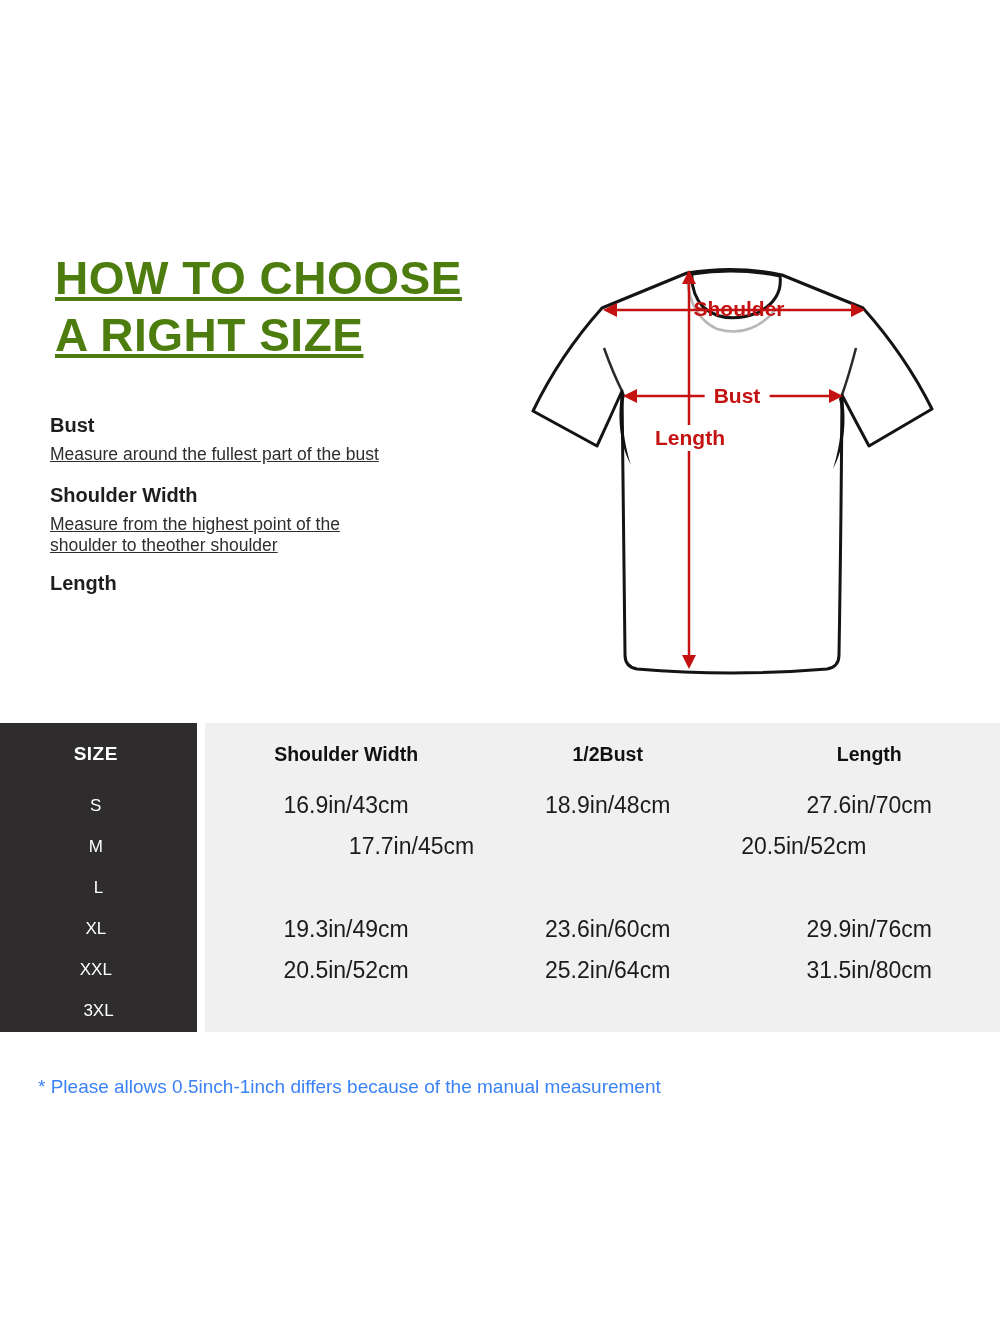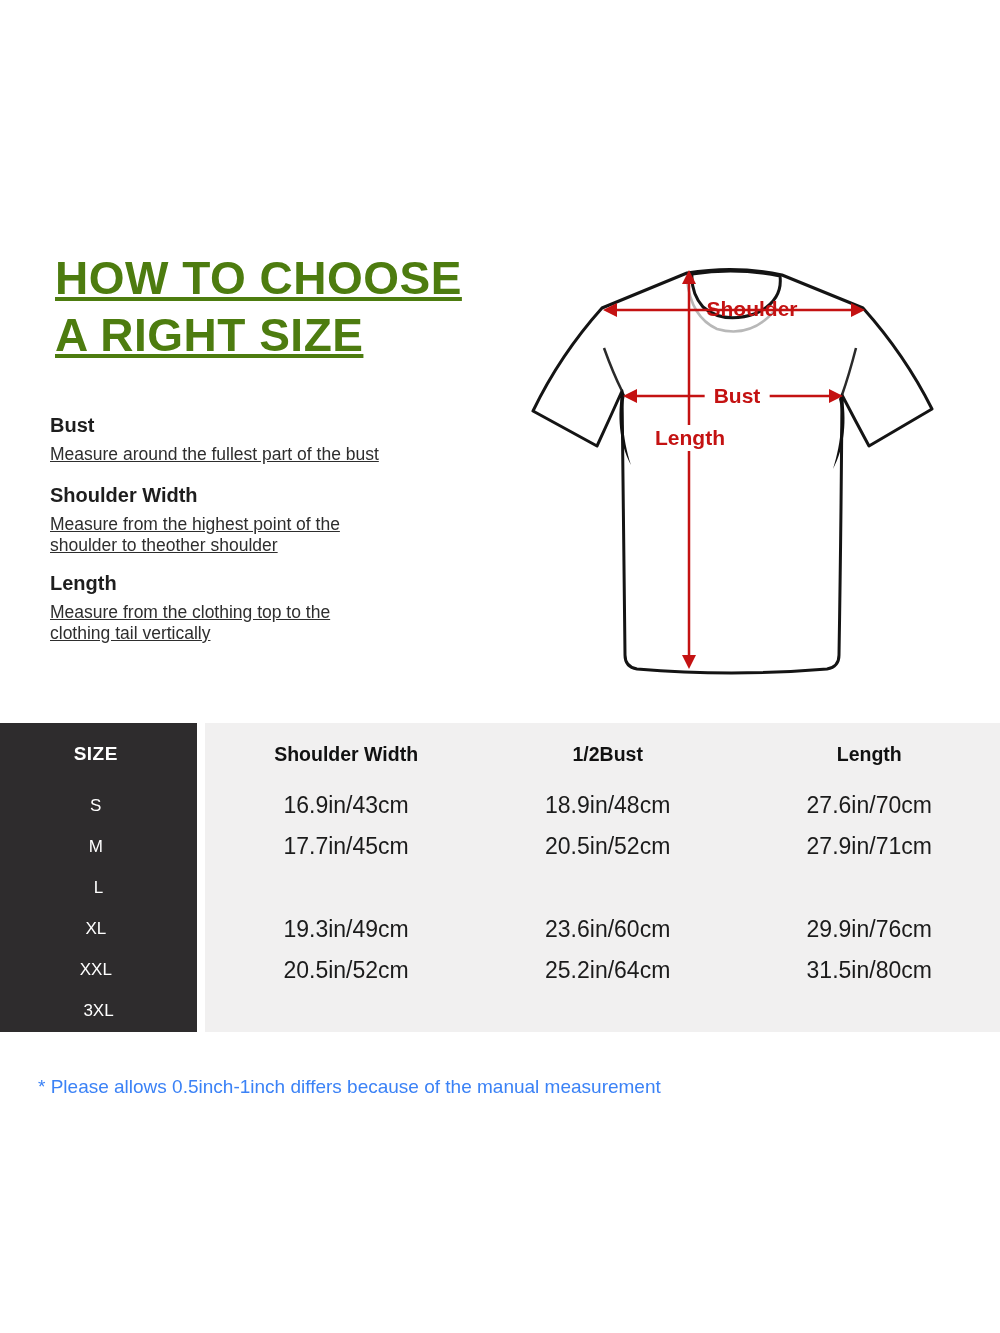--- a/index.html
+++ b/index.html
@@ -77,22 +77,20 @@
       <div class="sec-head">Bust</div>
       <div class="sec-body">Measure around the fullest part of the bust</div>
     </div>
     <div class="section sec-shoulder">
       <div class="sec-head">Shoulder Width</div>
       <div class="sec-body">Measure from the highest point of the
 shoulder to theother shoulder</div>
     </div>
     <div class="section sec-length">
       <div class="sec-head">Length</div>
-      <div class="sec-body">Measure from the clothing top to the
-clothing tail vertically</div>
     </div>
   </div>
 
   <div class="diagram">
     <svg width="460" height="425" viewBox="0 0 460 425">
 
       <path d="M 97,53
                L 182,18
                Q 231,10 277,20
                L 358,53
@@ -126,21 +124,21 @@
 
         <line x1="126" y1="141" x2="330" y2="141"></line>
         <polygon points="118,141 132,134 132,148" stroke="none"></polygon>
         <polygon points="338,141 324,134 324,148" stroke="none"></polygon>
 
         <line x1="184" y1="26" x2="184" y2="406"></line>
         <polygon points="184,15 177,29 191,29" stroke="none"></polygon>
         <polygon points="184,414 177,400 191,400" stroke="none"></polygon>
       </g>
     </svg>
-    <div class="dlabel" style="left:247px; top:54px;text-align:center;">Shoulder</div>
+    <div class="dlabel" style="left:234px; top:54px;text-align:center;">Shoulder</div>
     <div class="dlabel boxed" style="left:232px; top:141px;">Bust</div>
     <div class="dlabel boxed" style="left:185px; top:183px;">Length</div>
   </div>
 
   <div class="size-table">
     <div class="bg-dark"></div>
     <div class="bg-gray"></div>
 
     <div class="trow header">
       <div class="cell-size">SIZE</div>
@@ -161,21 +159,20 @@
         <div class="cell-data">27.6in/70cm</div>
       </div>
     </div>
 
     <div class="trow body-row">
       <div class="cell-size">M</div>
       <div class="gap"></div>
       <div class="data-wrap">
         <div class="cell-data">17.7in/45cm</div>
         <div class="cell-data">20.5in/52cm</div>
-        <div class="cell-data">27.9in/71cm</div>
       </div>
     </div>
 
     <div class="trow body-row">
       <div class="cell-size">L</div>
       <div class="gap"></div>
     </div>
 
     <div class="trow body-row">
       <div class="cell-size">XL</div>

